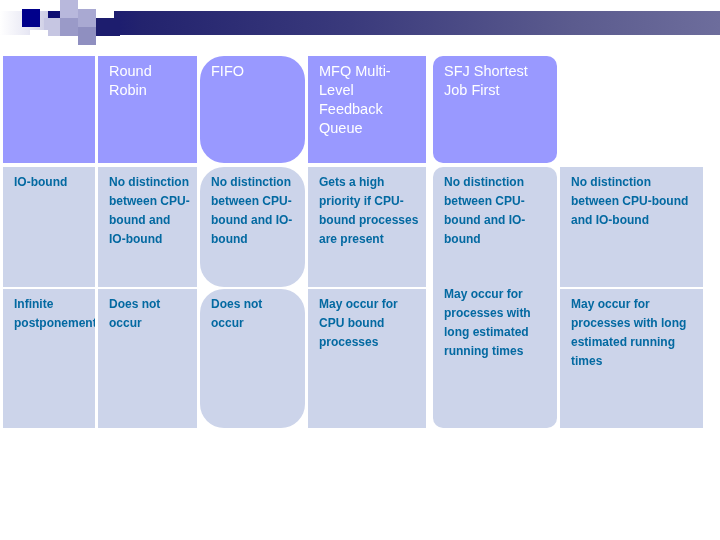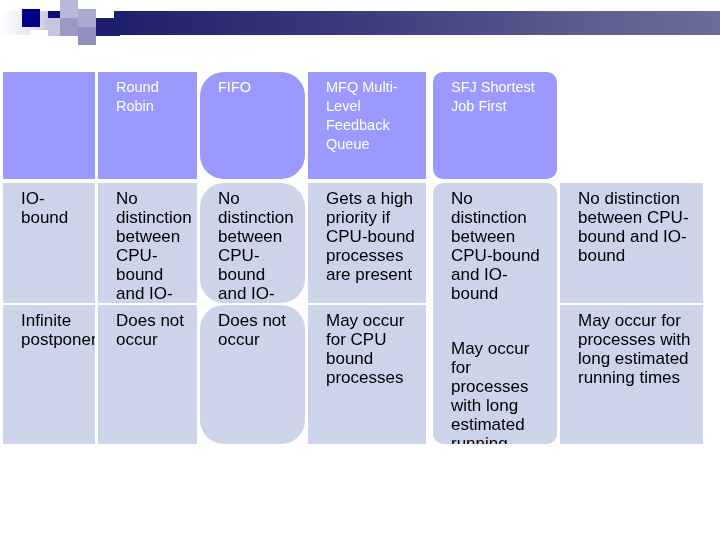--- a/index.html
+++ b/index.html
@@ -54,37 +54,37 @@
   .table-wrap {
     position: absolute;
     left: 3px;
     top: 56px;
     width: 700px;
     height: 372px;
   }
   .cell {
     position: absolute;
     box-sizing: border-box;
-    padding: 6px 7px 0 18px;
+    padding: 6px 7px 0 11px;
     overflow: hidden;
-    margin-top: 16px;
   }
   .hdr {
     background: #9999ff;
     color: #ffffff;
     font-size: 14.5px;
     line-height: 19px;
     top: 0;
     height: 107px;
   }
   .bdy {
     background: #ccd4ea;
-    color: #000000;
-    font-size: 17px;
+    color: #0369a1;
+    font-size: 12px;
     line-height: 19px;
+    font-weight: bold;
   }
   .row1 { top: 111px; height: 120px; }
   .row2 { top: 233px; height: 139px; }
   .rowspan { top: 111px; height: 261px; }
 
   
   .c0 { left: 0px;   width: 92px; }
   .c1 { left: 95px;  width: 99px; }
   .c2 { left: 197px; width: 105px; border-radius: 24px; }
   .c3 { left: 305px; width: 118px; }

